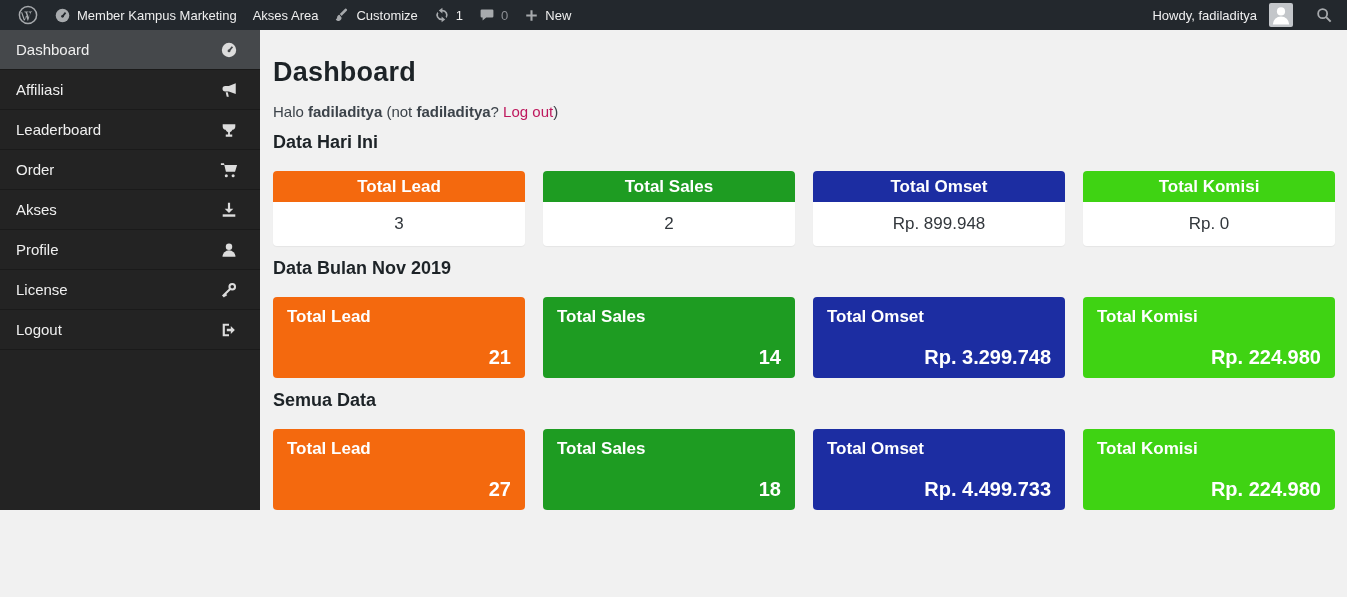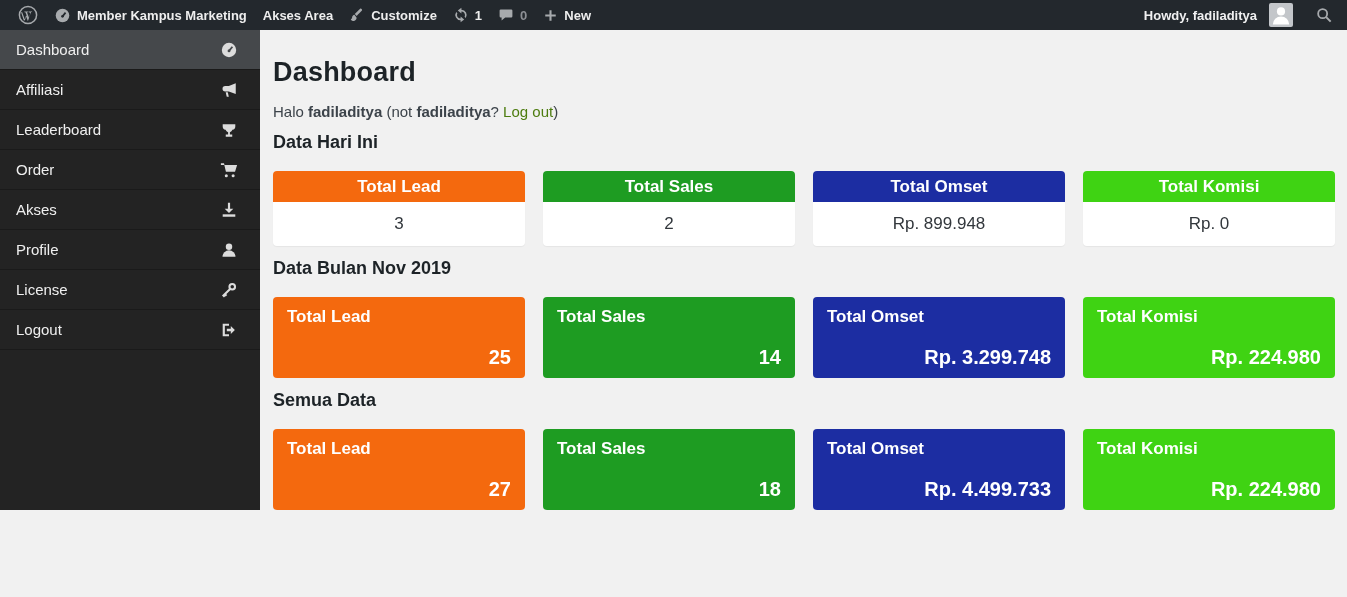--- a/index.html
+++ b/index.html
@@ -15,21 +15,20 @@
   .admin-bar {
     height: 30px; background: #23282d;
     display: flex; justify-content: space-between; align-items: center;
     padding: 0 10px; color: #ddd; font-size: 13px;
   }
   .ab-left, .ab-right { display: flex; align-items: center; height: 100%; }
   .ab-item {
     display: flex; align-items: center; gap: 6px;
     padding: 0 8px; height: 100%; cursor: pointer; color: #eee;
     white-space: nowrap;
-    font-weight: bold;
   }
   .ab-icon { display: flex; align-items: center; color: #a7aaad; }
   .ab-icon svg { display: block; }
   .dim { color: #8c8f94; }
   .howdy { color: #f0f0f1; margin-right: 4px; }
   .avatar {
     width: 24px; height: 24px; background: #c3c6ca; border-radius: 2px;
     display: flex; align-items: flex-end; justify-content: center;
     overflow: hidden; margin: 0 10px 0 2px;
   }
@@ -50,21 +49,21 @@
   .side-icon svg { display: block; }
 
   
   .content { flex: 1; padding: 27px 12px 0 13px; overflow: hidden; }
   h1.page-title {
     margin: 0 0 15px; font-size: 27px; font-weight: 700; color: #1d2327;
     letter-spacing: 0.2px;
   }
   .greeting { margin: 0; font-size: 15px; color: #3c434a; }
   .greeting b { font-weight: 700; }
-  .greeting a { color: #4d7c0f; text-decoration: none; cursor: pointer; }
+  .greeting a { color: #be185d; text-decoration: none; cursor: pointer; }
   h2.section-heading { margin: 12px 0 18px; font-size: 18px; font-weight: 700; color: #1d2327; }
   .card-row { display: flex; gap: 18px; border-radius: 10px; }
 
   
   .stat-card {
     width: 252px; background: #fff; border-radius: 4px; overflow: hidden;
     box-shadow: 0 1px 1px rgba(0,0,0,0.05);
   }
   .stat-head {
     height: 31px; display: flex; align-items: center; justify-content: center;
@@ -263,21 +262,21 @@
       <div class="stat-card">
         <div class="stat-head" style="background-color: rgb(63, 211, 19);">Total Komisi</div>
         <div class="stat-val">Rp. 0</div>
       </div>
     </div>
 
     <h2 class="section-heading">Data Bulan Nov 2019</h2>
     <div class="card-row">
       <div class="solid-card" style="background-color: rgb(244, 105, 14);">
         <div class="solid-title">Total Lead</div>
-        <div class="solid-val">25</div>
+        <div class="solid-val">21</div>
       </div>
       <div class="solid-card" style="background-color: rgb(30, 156, 34);">
         <div class="solid-title">Total Sales</div>
         <div class="solid-val">14</div>
       </div>
       <div class="solid-card" style="background-color: rgb(28, 45, 162);">
         <div class="solid-title">Total Omset</div>
         <div class="solid-val">Rp. 3.299.748</div>
       </div>
       <div class="solid-card" style="background-color: rgb(63, 211, 19);">

